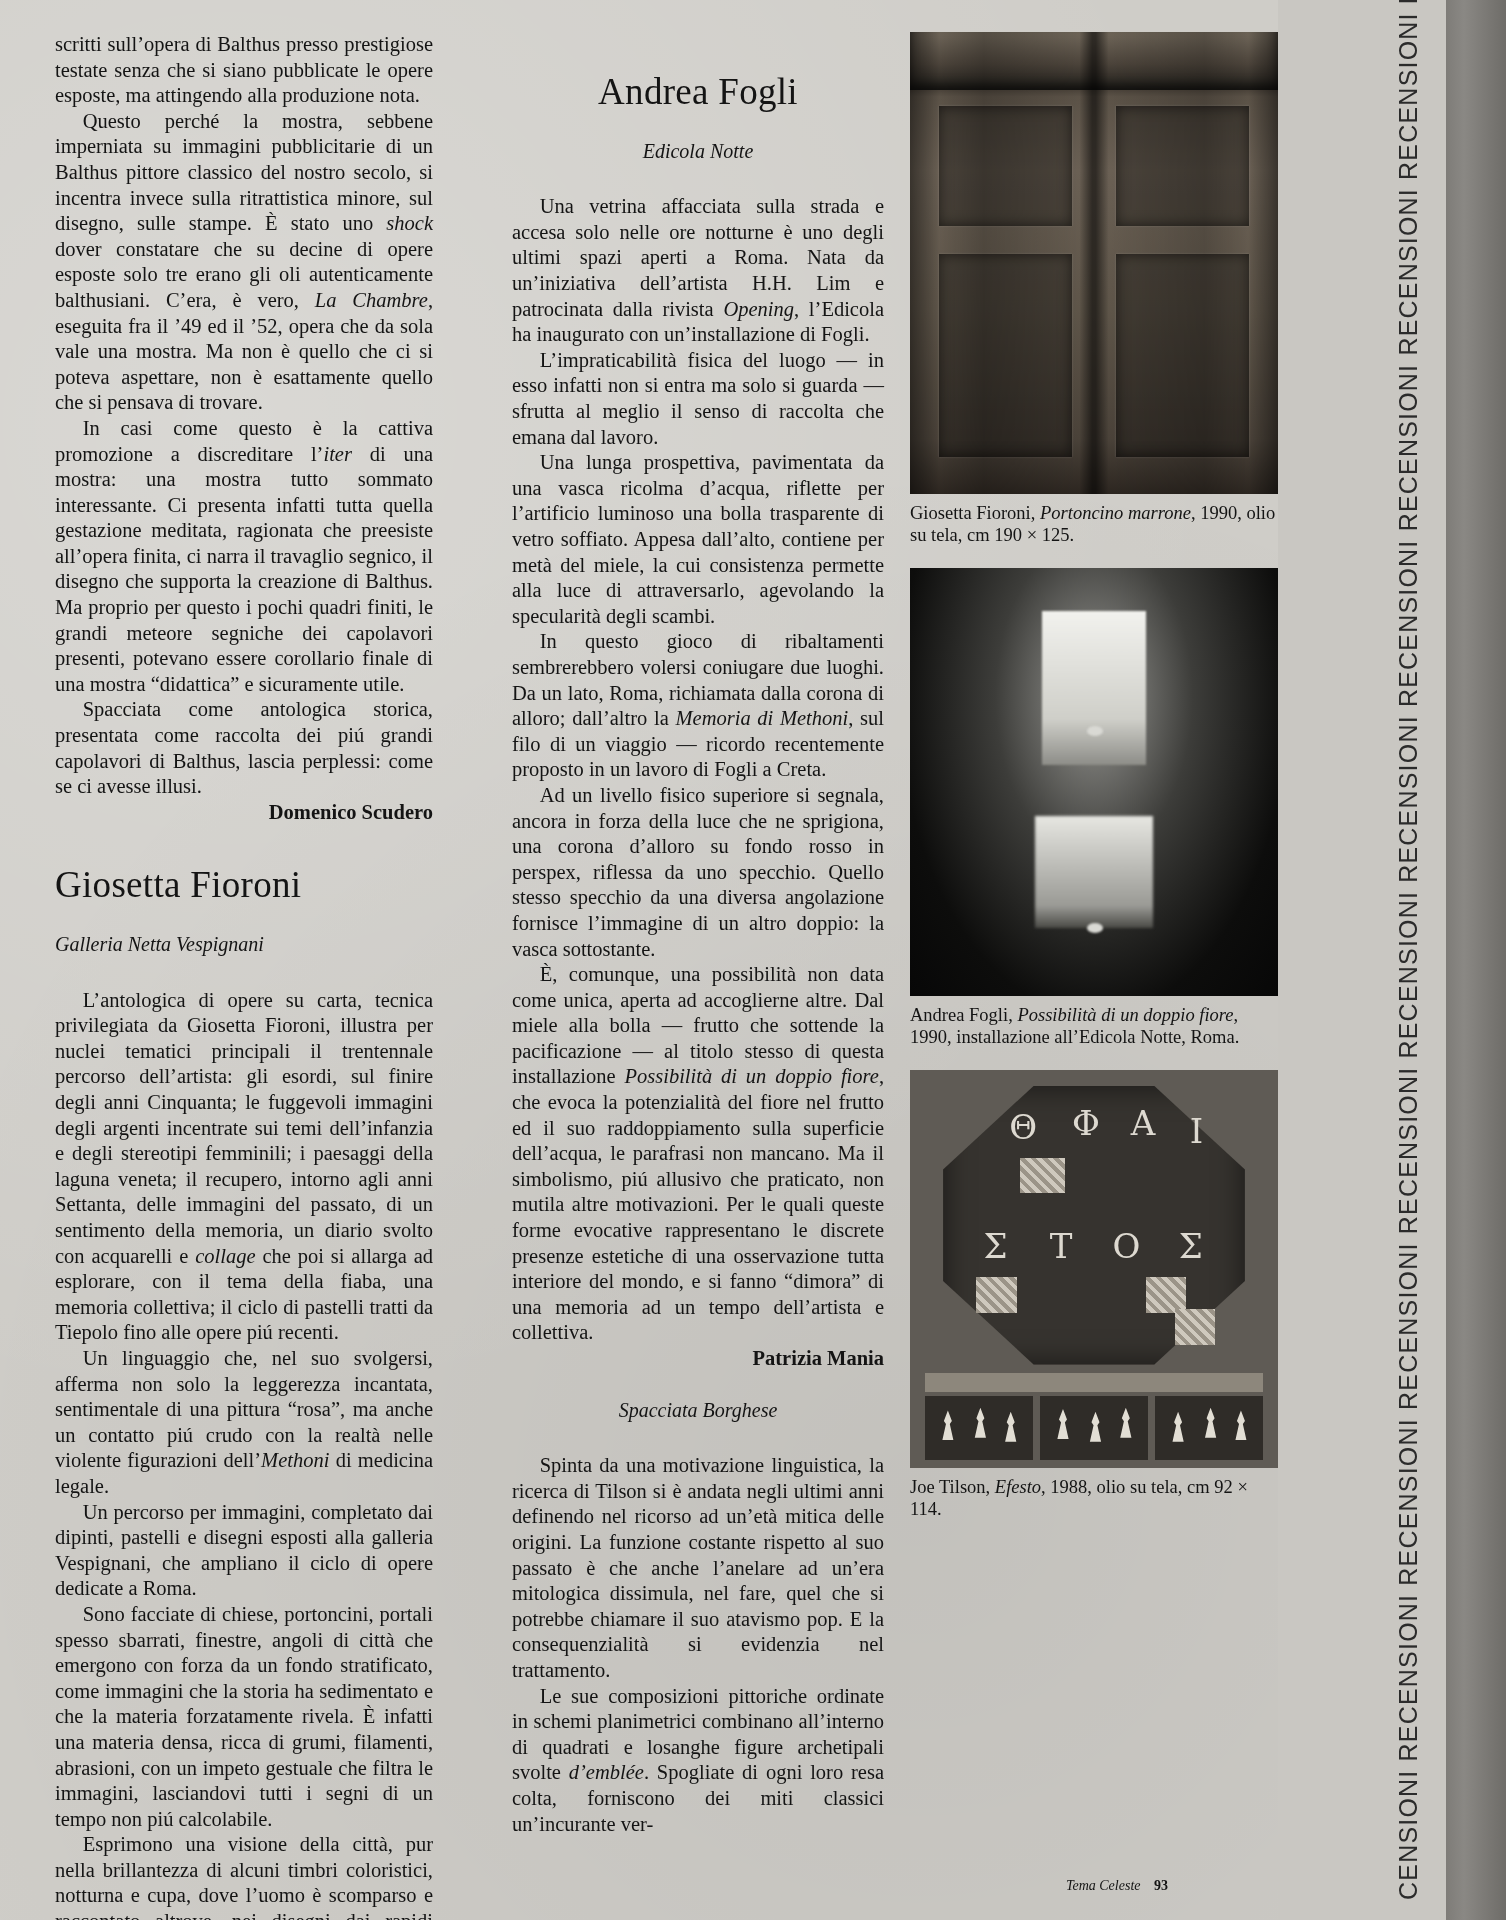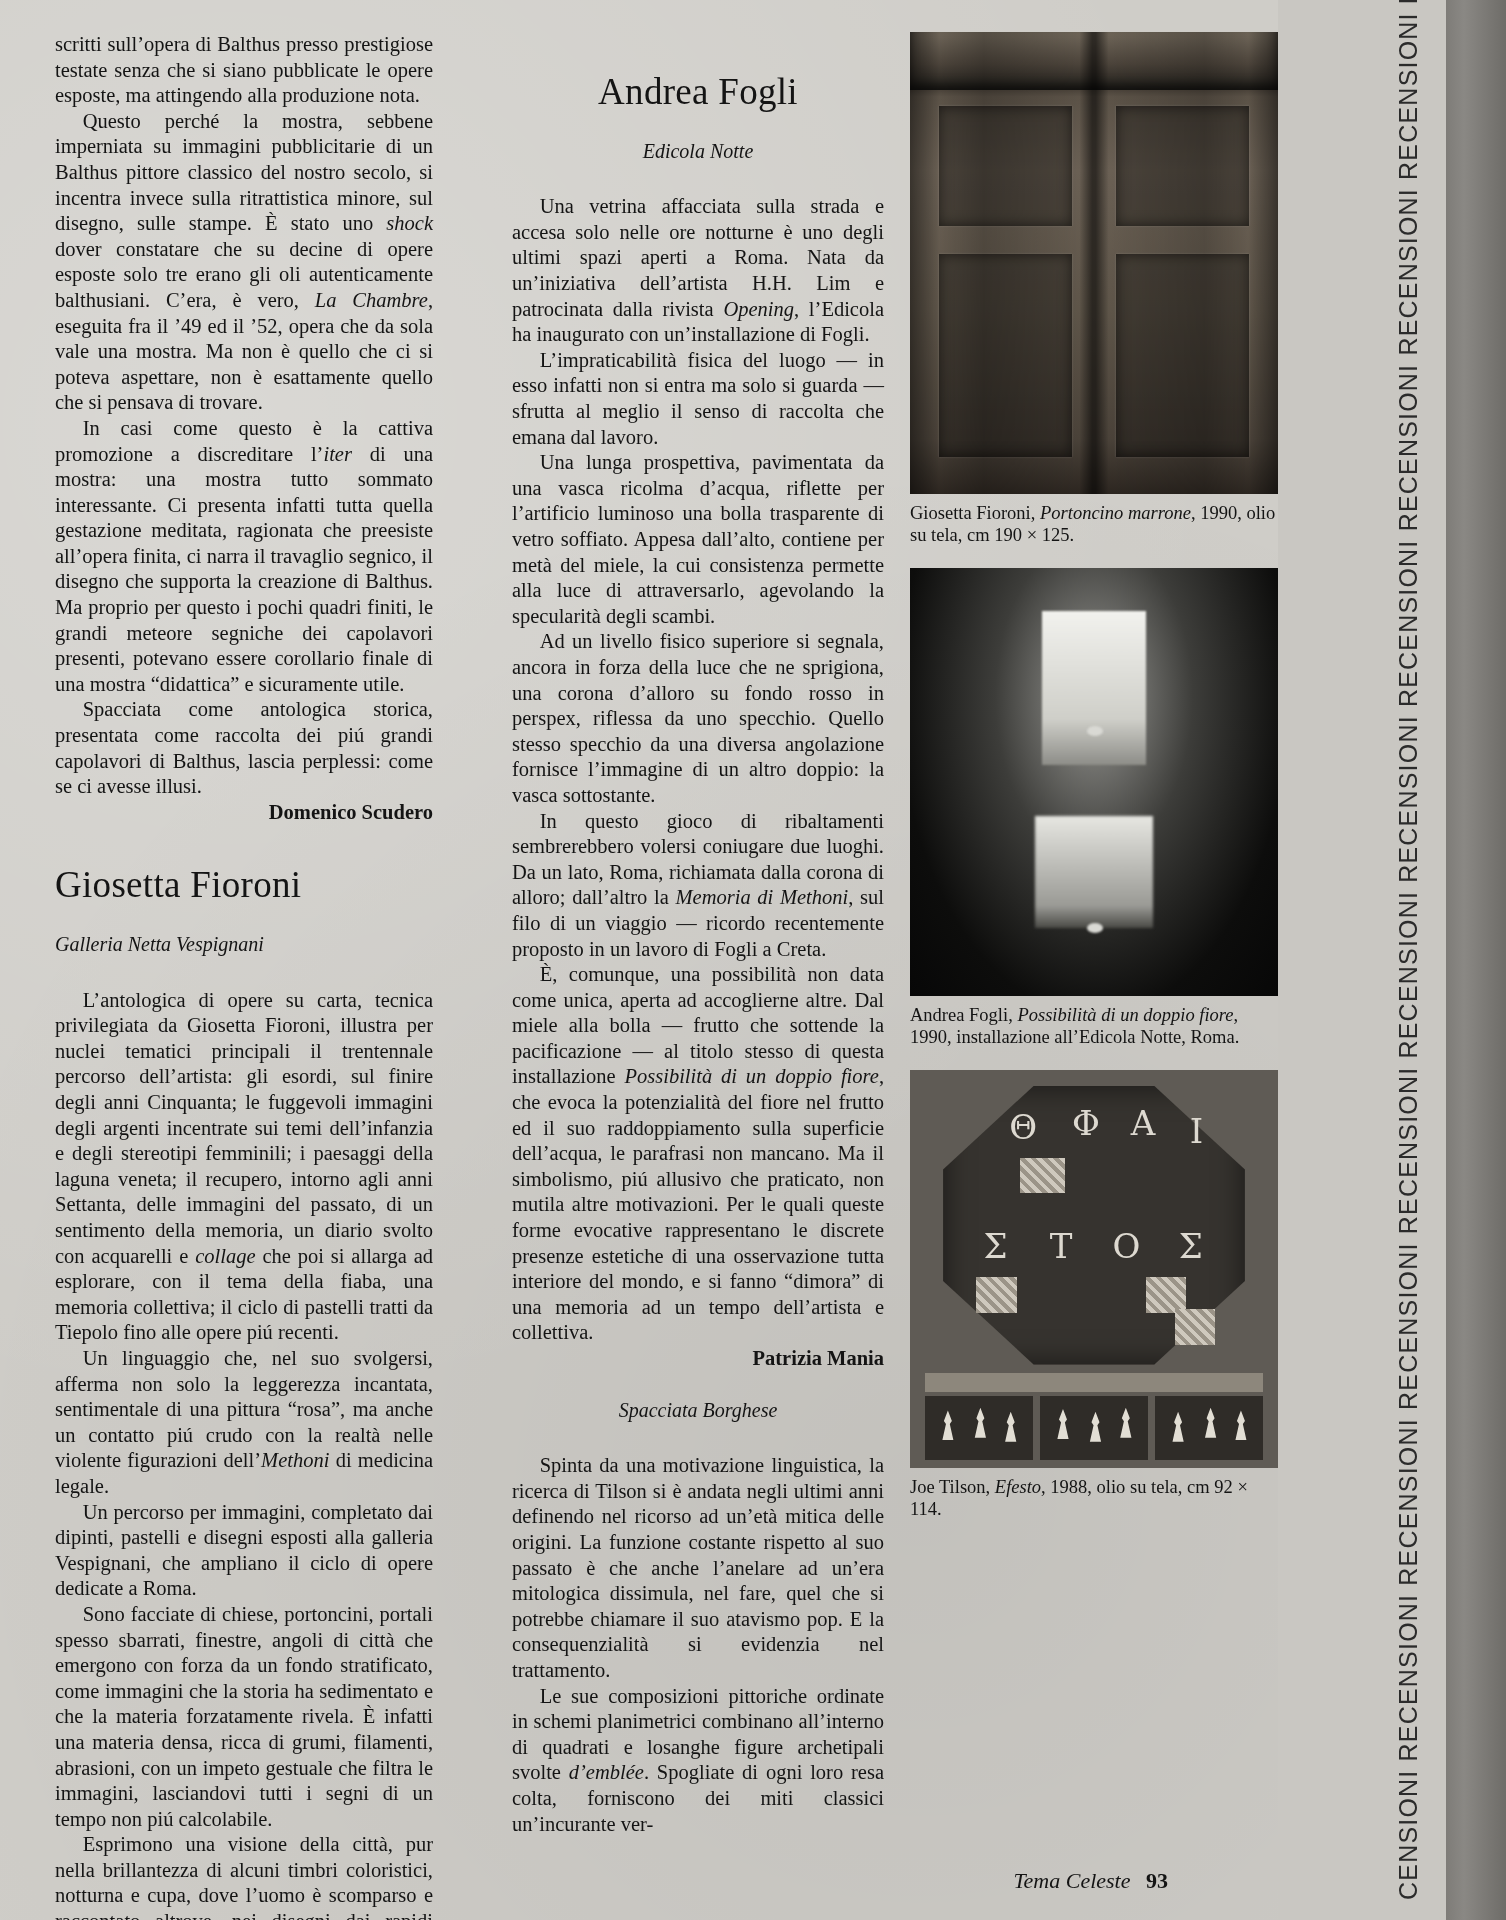--- a/index.html
+++ b/index.html
@@ -241,21 +241,21 @@
     position: absolute;
     width: 16px; height: 30px;
     background: #e2ded4;
     clip-path: polygon(50% 0%, 75% 35%, 62% 45%, 85% 100%, 15% 100%, 38% 45%, 25% 35%);
   }
 
   .folio {
     position: absolute;
     right: 110px;
     bottom: 26px;
-    font-size: 22px;
+    font-size: 14px;
   }
   .folio .mag { font-style: italic; }
   .folio .num { font-weight: bold; margin-left: 10px; }
 </style>
 </head>
 <body>
 
 <div class="page">
 
   <div class="columns">
@@ -279,22 +279,22 @@
     </div>
 
     <div class="col2">
       <h2 class="art-title center">Andrea Fogli</h2>
       <p class="venue center">Edicola Notte</p>
       <div class="gap-m"></div>
 
       <p>Una vetrina affacciata sulla strada e accesa solo nelle ore notturne è uno degli ultimi spazi aperti a Roma. Nata da un’iniziativa dell’artista H.H. Lim e patrocinata dalla rivista <i>Opening</i>, l’Edicola ha inaugurato con un’installazione di Fogli.</p>
       <p>L’impraticabilità fisica del luogo — in esso infatti non si entra ma solo si guarda — sfrutta al meglio il senso di raccolta che emana dal lavoro.</p>
       <p>Una lunga prospettiva, pavimentata da una vasca ricolma d’acqua, riflette per l’artificio luminoso una bolla trasparente di vetro soffiato. Appesa dall’alto, contiene per metà del miele, la cui consistenza permette alla luce di attraversarlo, agevolando la specularità degli scambi.</p>
+      <p>In questo gioco di ribaltamenti sembrerebbero volersi coniugare due luoghi. Da un lato, Roma, richiamata dalla corona di alloro; dall’altro la <i>Memoria di Methoni</i>, sul filo di un viaggio — ricordo recentemente proposto in un lavoro di Fogli a Creta.</p>
       <p>Ad un livello fisico superiore si segnala, ancora in forza della luce che ne sprigiona, una corona d’alloro su fondo rosso in perspex, riflessa da uno specchio. Quello stesso specchio da una diversa angolazione fornisce l’immagine di un altro doppio: la vasca sottostante.</p>
-      <p>In questo gioco di ribaltamenti sembrerebbero volersi coniugare due luoghi. Da un lato, Roma, richiamata dalla corona di alloro; dall’altro la <i>Memoria di Methoni</i>, sul filo di un viaggio — ricordo recentemente proposto in un lavoro di Fogli a Creta.</p>
       <p>È, comunque, una possibilità non data come unica, aperta ad accoglierne altre. Dal miele alla bolla — frutto che sottende la pacificazione — al titolo stesso di questa installazione <i>Possibilità di un doppio fiore</i>, che evoca la potenzialità del fiore nel frutto ed il suo raddoppiamento sulla superficie dell’acqua, le parafrasi non mancano. Ma il simbolismo, piú allusivo che praticato, non mutila altre motivazioni. Per le quali queste forme evocative rappresentano le discrete presenze estetiche di una osservazione tutta interiore del mondo, e si fanno “dimora” di una memoria ad un tempo dell’artista e collettiva.</p>
       <p class="byline">Patrizia Mania</p>
 
       <p class="venue center">Spacciata Borghese</p>
       <div class="gap-m"></div>
 
       <p>Spinta da una motivazione linguistica, la ricerca di Tilson si è andata negli ultimi anni definendo nel ricorso ad un’età mitica delle origini. La funzione costante rispetto al suo passato è che anche l’anelare ad un’era mitologica dissimula, nel fare, quel che si potrebbe chiamare il suo atavismo pop. E la consequenzialità si evidenzia nel trattamento.</p>
       <p>Le sue composizioni pittoriche ordinate in schemi planimetrici combinano all’interno di quadrati e losanghe figure archetipali svolte <i>d’emblée</i>. Spogliate di ogni loro resa colta, forniscono dei miti classici un’incurante ver-</p>
     </div>
 

